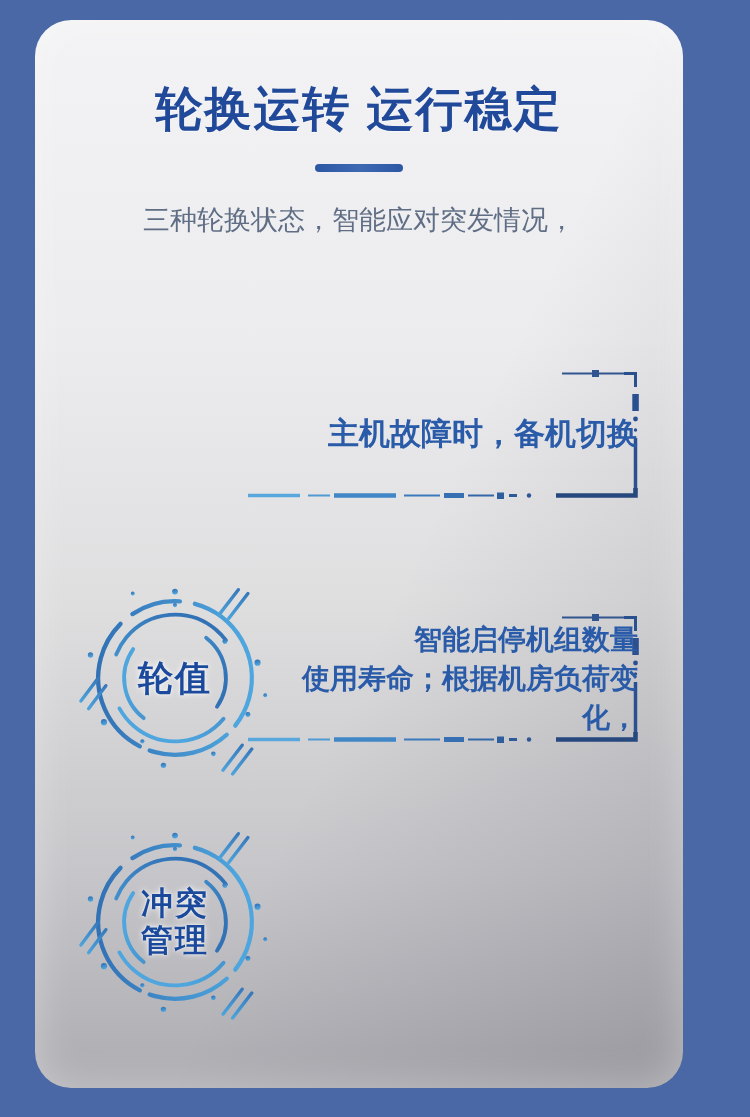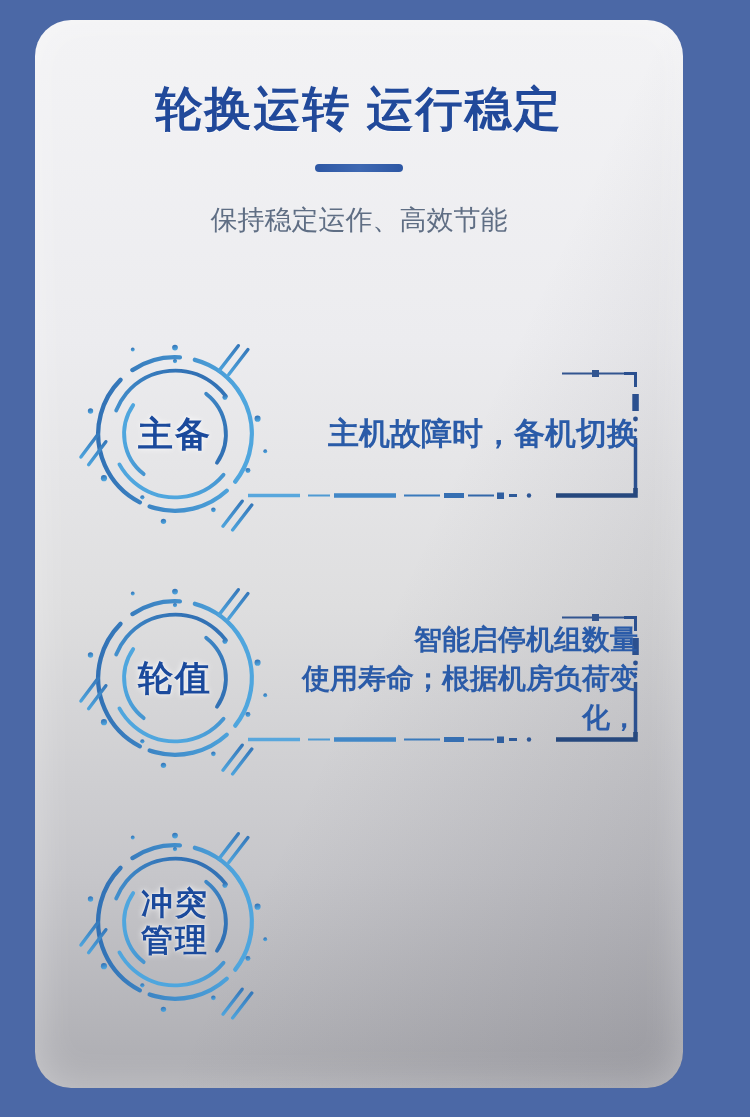--- a/index.html
+++ b/index.html
@@ -173,33 +173,24 @@
       <circle cx="283" cy="127.5" r="2.2" fill="#2d5695"></circle>
     </symbol>
   </defs>
 </svg>
 
 <div class="card">
 
   <h1 class="page-title">轮换运转 运行稳定</h1>
   <div class="title-divider"></div>
   <div class="subtitle">
-    <div>保持稳定运作、高效节能</div>
+    <div>三种轮换状态，智能应对突发情况，</div>
   </div>
 
   <div class="feature-row row-1">
-    <div class="badge">
-      <svg class="ring">
-          <use href="#badge-ring"></use>
-        </svg>
-      <div class="badge-label">
-        <span class="bl">主备</span>
-
-      </div>
-    </div>
     <div class="callout">
       <svg class="frame">
           <use href="#callout-frame"></use>
         </svg>
       <div class="desc">
         <span class="line">主机故障时，备机切换</span>
 
       </div>
     </div>
   </div>

